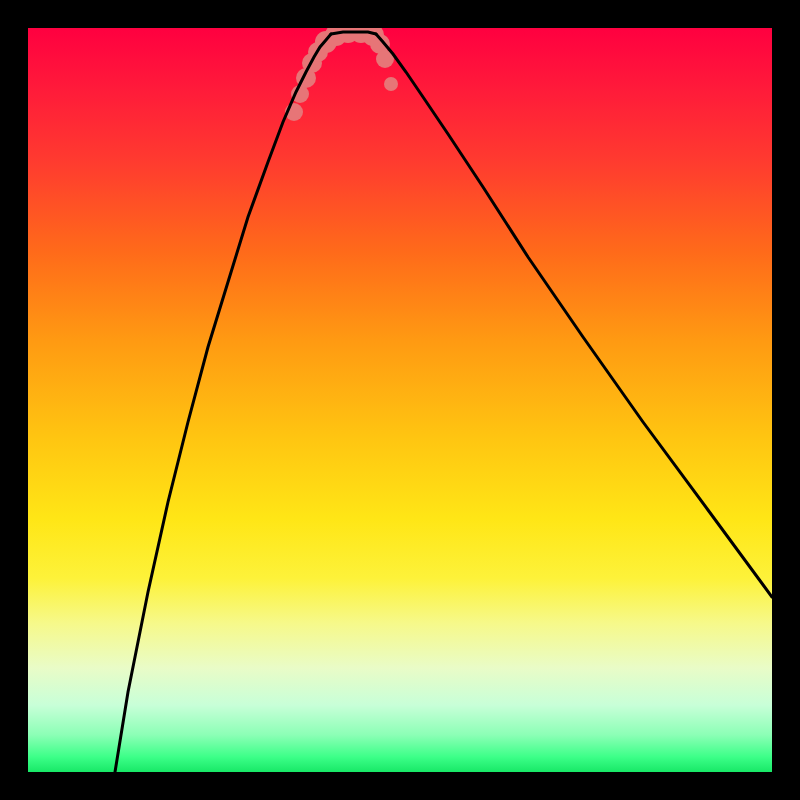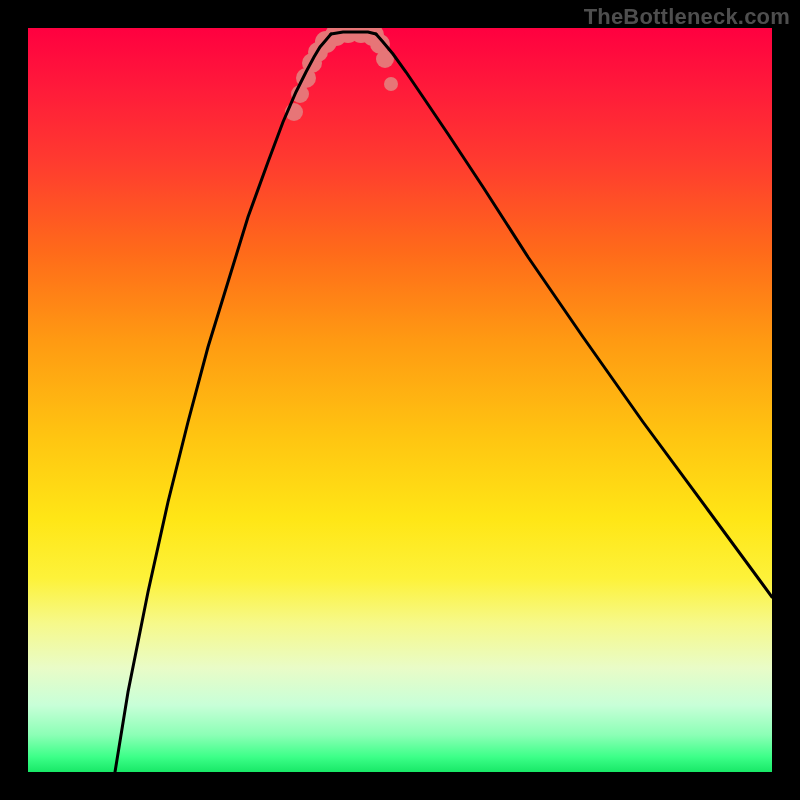--- a/index.html
+++ b/index.html
@@ -80,14 +80,13 @@
           <circle cx="345" cy="7" r="11" fill="#e77577"></circle>
           <circle cx="352" cy="16" r="10" fill="#e77577"></circle>
           <circle cx="357" cy="31" r="9" fill="#e77577"></circle>
           <circle cx="363" cy="56" r="7" fill="#e77577"></circle>
         </g>
       <path id="left-path" fill="none" stroke="#000" stroke-width="3" stroke-linecap="round" d="M87.0 744.0 L100.0 664.0 L120.0 564.0 L140.0 474.0 L160.0 394.0 L180.0 319.0 L200.0 254.0 L220.0 189.0 L240.0 134.0 L255.0 94.0 L268.0 64.0 L278.0 44.0 L286.0 29.0 L292.0 19.0 L298.0 12.0 L303.0 6.0"></path>
       <path id="right-path" fill="none" stroke="#000" stroke-width="3" stroke-linecap="round" d="M348.0 6.0 L355.0 14.0 L365.0 26.0 L378.0 44.0 L395.0 69.0 L420.0 106.0 L455.0 159.0 L500.0 229.0 L555.0 309.0 L615.0 394.0 L680.0 482.0 L744.0 569.0"></path>
       <path id="floor-path" fill="none" stroke="#000" stroke-width="3" stroke-linecap="round" d="M303.0 6.0 L315.0 4.0 L330.0 4.0 L340.0 4.0 L348.0 6.0"></path>
     </svg>
   </div>
-  <div class="watermark">TheBottleneck.com</div>
 </div>
 
 </body></html>

